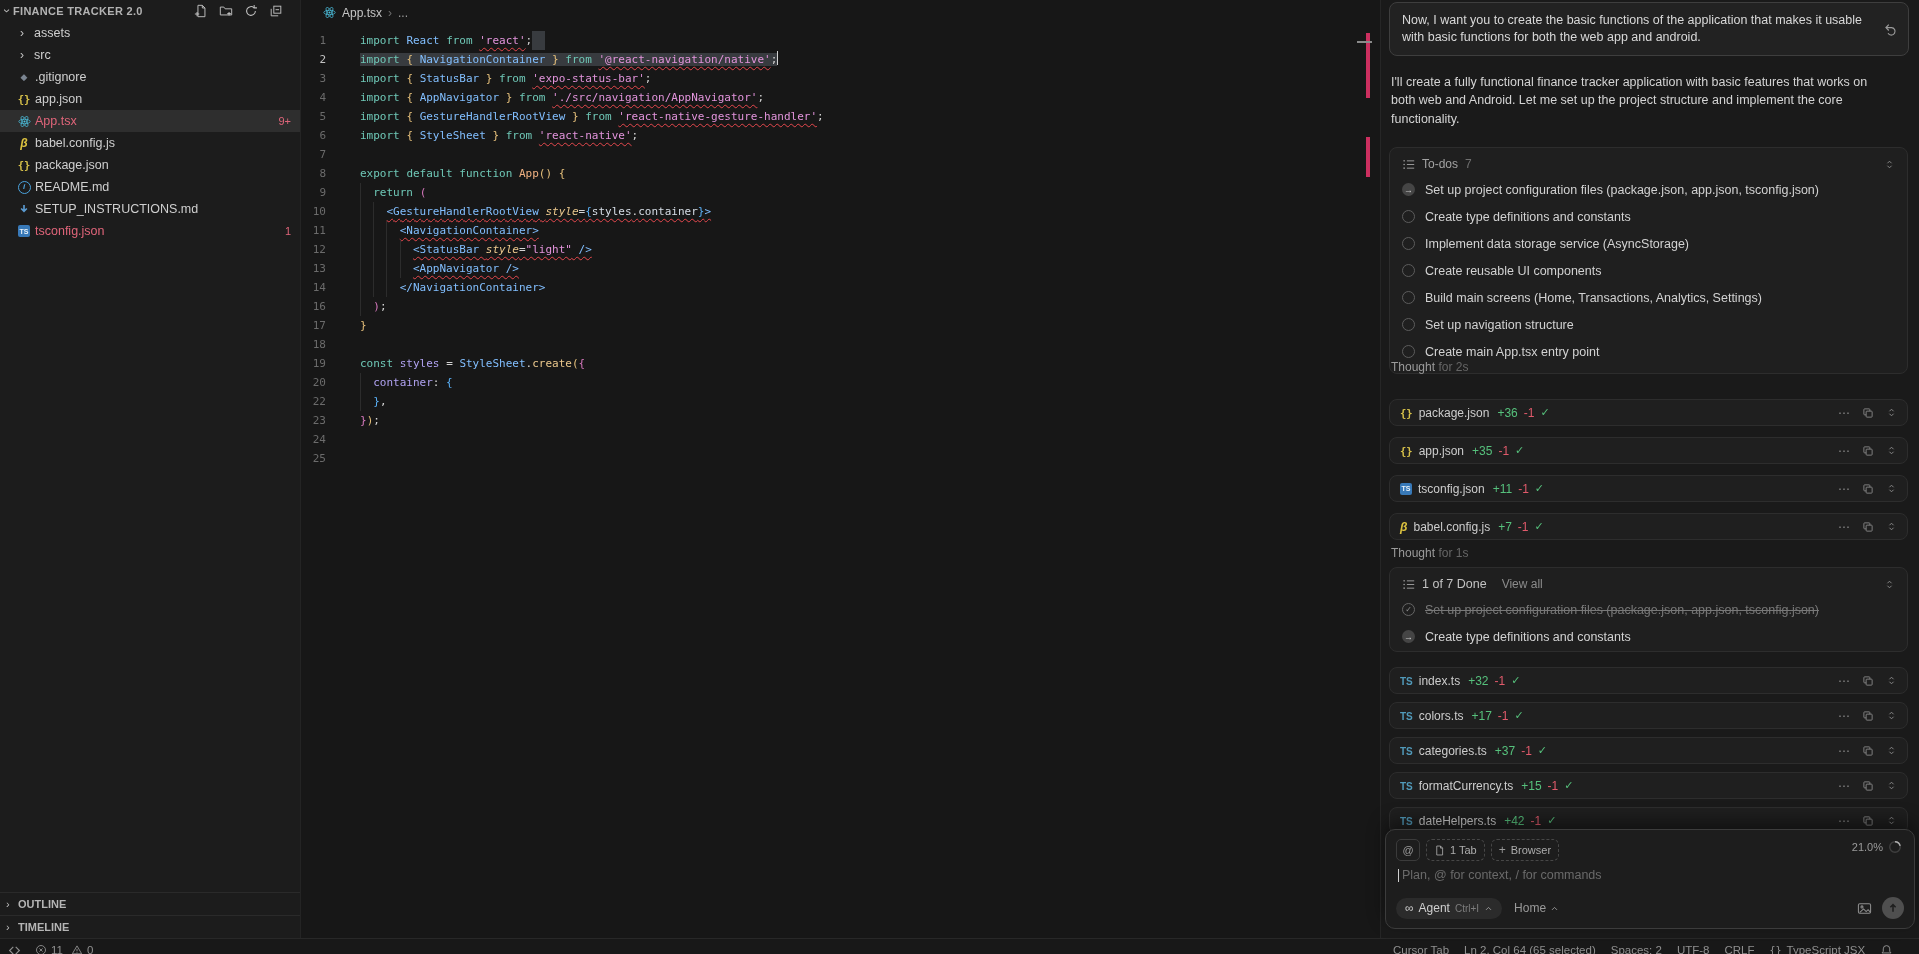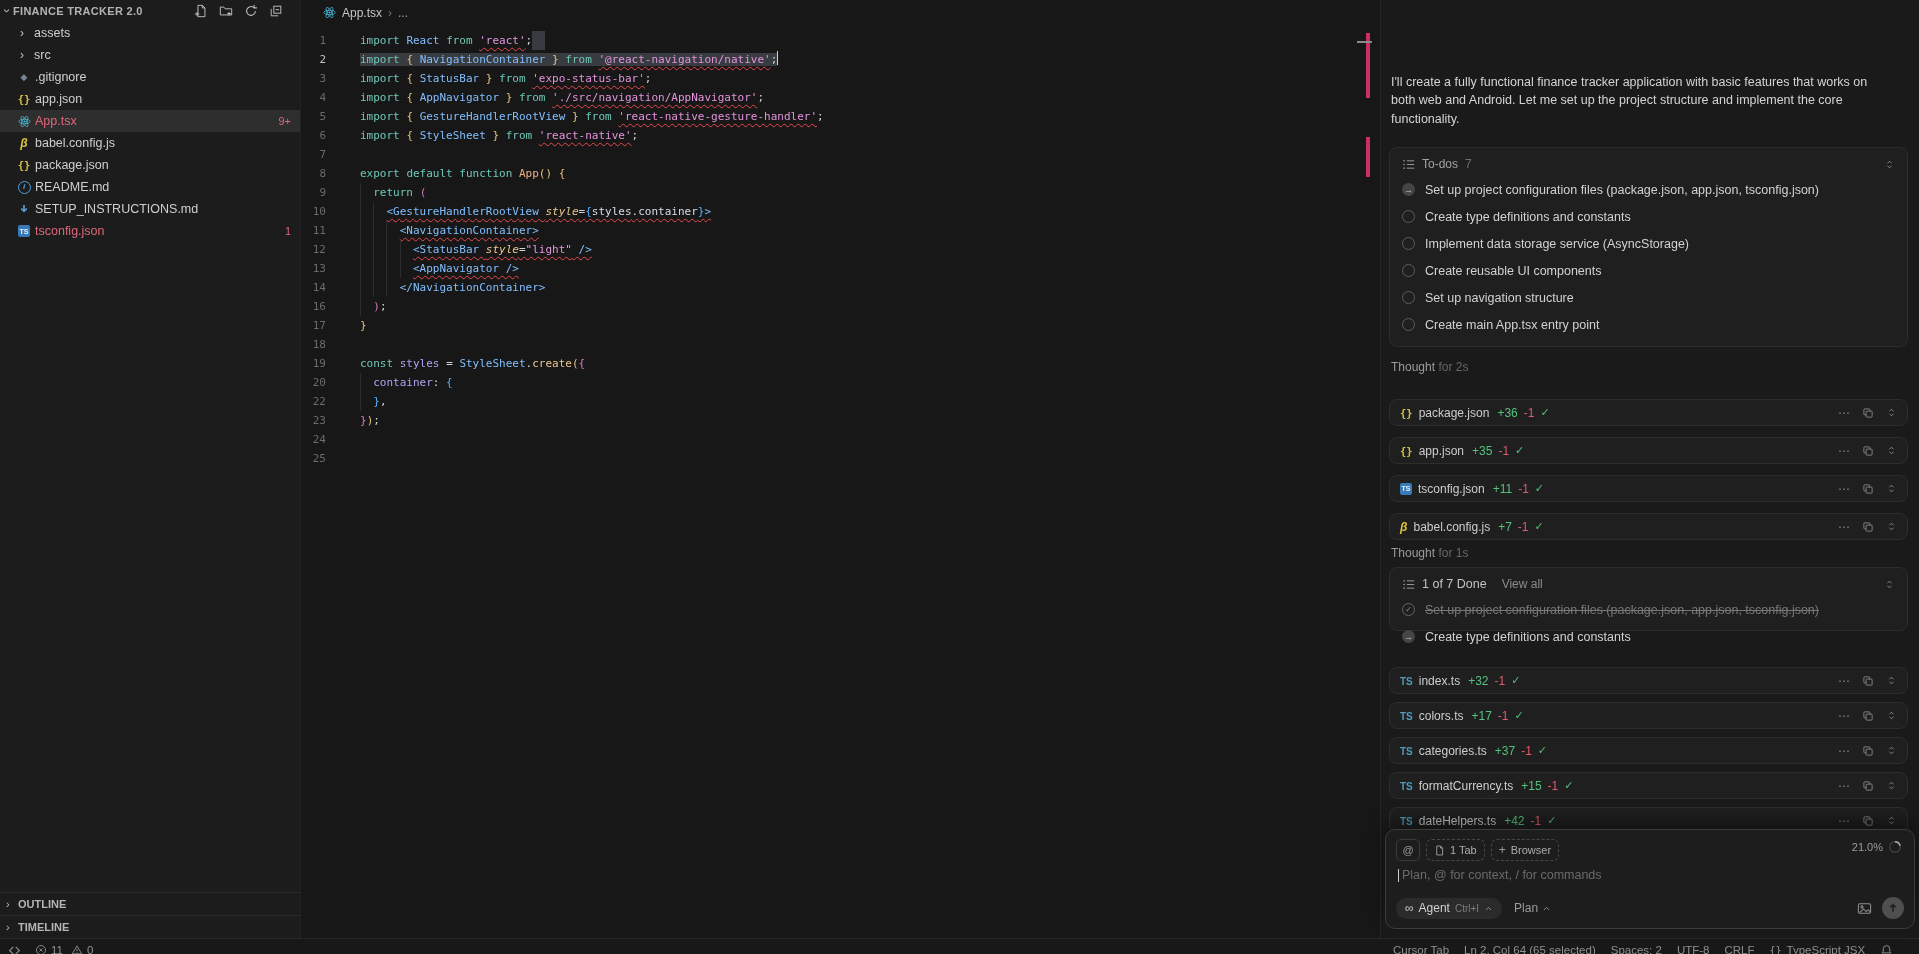--- a/index.html
+++ b/index.html
@@ -82,21 +82,21 @@
   .thought .tl{color:#9b9b9b;}
   .thought .td{color:#666666;}
   .t1{top:360px;} .t2{top:546px;}
   .cards{position:absolute;left:8px;width:519px;display:flex;flex-direction:column;}
   .c1{top:399px;gap:11px;} .c2{top:667px;gap:8px;}
   .fcard{height:27px;box-sizing:border-box;background:#1f1f1f;border:1px solid #2d2d2d;border-radius:8px;
          display:flex;align-items:center;padding:0 10px;gap:6px;font-size:12px;color:#cdcdcd;}
   .fcard .fname{margin-right:2px;}
   .fcard .plus{color:#56c17c;} .fcard .minus{color:#e15a6b;} .fcard .chk{color:#56c17c;font-size:11px;}
   .fcard .acts{margin-left:auto;display:flex;gap:12px;align-items:center;color:#8a8a8a;}
-  .done-card{top:567px;height:64px;padding:4px 12px;}
+  .done-card{top:567px;height:85px;padding:4px 12px;}
   .done-card .vall{color:#8b8b8b;margin-left:8px;}
   .done-card .sum{color:#c3c3c3;font-size:12.5px;}
   .inputbox{position:absolute;left:4px;top:829px;width:530px;height:100px;box-sizing:border-box;background:#1d1d1d;
             border:1px solid #3c3c3c;border-radius:10px;z-index:6;box-shadow:0 -8px 18px rgba(0,0,0,.45);}
   .ib-row1{position:absolute;left:10px;top:9px;display:flex;gap:6px;align-items:center;}
   .at-btn{width:22px;height:20px;border:1px solid #3b3b3b;border-radius:5px;color:#9a9a9a;font-size:11px;
           display:flex;align-items:center;justify-content:center;}
   .chip{height:20px;border:1px dashed #474747;border-radius:6px;display:flex;align-items:center;gap:5px;
         padding:0 7px;font-size:11px;color:#adadad;}
   .chip .plus-g{color:#9a9a9a;font-size:12px;}
@@ -373,20 +373,29 @@
           <div class="lnum">25</div>
           <div class="ltext"><span></span></div>
         </div>
       </div>
     <div class="ruler-mark" style="top:33px;height:65px;"></div>
     <div class="ruler-mark" style="top:137px;height:40px;"></div>
     <div class="ruler-cursor" style="top:41px;"></div>
   </main>
 
   <section class="chat">
+    <div class="bubble">
+      <span>Now, I want you to create the basic functions of the application that makes it usable with basic functions for both the web app and android.</span>
+      <span class="undo">
+          <svg width="15" height="15" viewBox="0 0 16 16" fill="none" stroke="#9a9a9a" stroke-width="1.3">
+            <path d="M3.5 6.5H9a4 4 0 1 1-3.6 6"></path>
+            <path d="M6.2 3.4 3.2 6.5l3 3.1"></path>
+          </svg>
+        </span>
+    </div>
     <div class="ai-msg">
       <span>I'll create a fully functional finance tracker application with basic features that works on both web and Android. Let me set up the project structure and implement the core functionality.</span>
     </div>
 
     <div class="card todos-card">
       <div class="card-head">
         <span>
             <svg width="13" height="13" viewBox="0 0 16 16" stroke="#9a9a9a" stroke-width="1.2">
               <path d="M6 3.5h9M6 8h9M6 12.5h9"></path>
               <circle cx="2.6" cy="3.5" r="1" fill="#9a9a9a" stroke="none"></circle>
@@ -414,20 +423,24 @@
           <div class="todo-item">
     <span class="ci open"></span>
     <span class="tlabel">Implement data storage service (AsyncStorage)</span>
   </div>
           <div class="todo-item">
     <span class="ci open"></span>
     <span class="tlabel">Create reusable UI components</span>
   </div>
           <div class="todo-item">
     <span class="ci open"></span>
+    <span class="tlabel">Build main screens (Home, Transactions, Analytics, Settings)</span>
+  </div>
+          <div class="todo-item">
+    <span class="ci open"></span>
     <span class="tlabel">Set up navigation structure</span>
   </div>
           <div class="todo-item">
     <span class="ci open"></span>
     <span class="tlabel">Create main App.tsx entry point</span>
   </div>
         </div>
     </div>
 
     <div class="thought t1">
@@ -697,21 +710,21 @@
           <span class="inf">∞</span>
           <span class="alab">Agent</span>
           <span class="ashort">Ctrl+I</span>
           <span class="chev-up">
               <svg viewBox="0 0 16 16" fill="none" stroke="#9a9a9a" stroke-width="1.6">
                 <path d="M3.5 10.5 8 6l4.5 4.5"></path>
               </svg>
             </span>
         </span>
         <span class="auto-sel">
-          <span>Plan</span>
+          <span>Home</span>
           <span class="chev-up">
               <svg viewBox="0 0 16 16" fill="none" stroke="#9a9a9a" stroke-width="1.6">
                 <path d="M3.5 10.5 8 6l4.5 4.5"></path>
               </svg>
             </span>
         </span>
         <span class="ib-right">
           <span>
               <svg width="15" height="15" viewBox="0 0 16 16" fill="none" stroke="#8f8f8f" stroke-width="1.1">
                 <rect x="1.5" y="3" width="13" height="10" rx="1.5"></rect>

